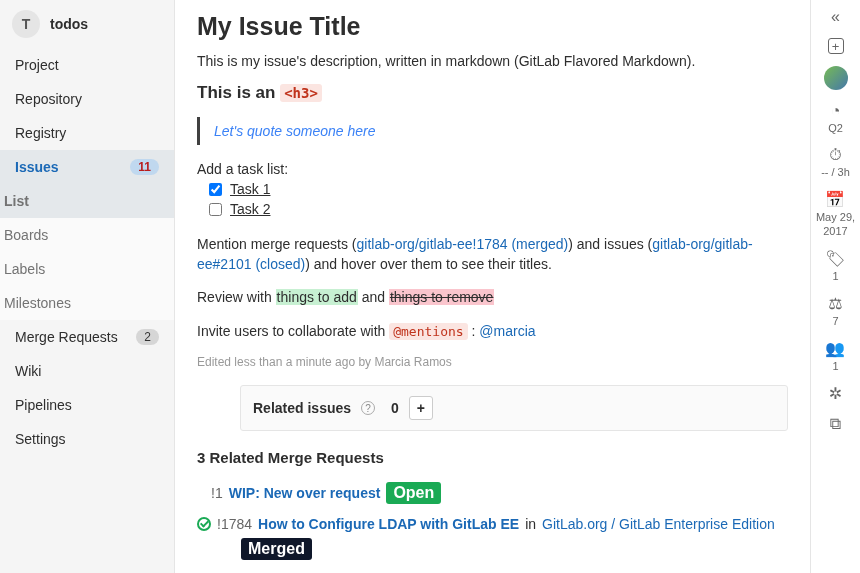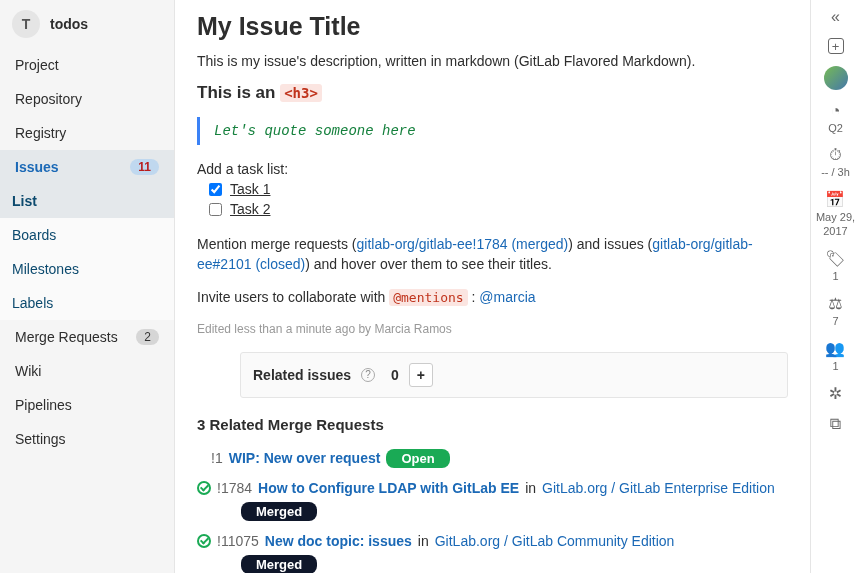--- a/index.html
+++ b/index.html
@@ -6,49 +6,49 @@
 body { font-family: -apple-system, BlinkMacSystemFont, "Segoe UI", Helvetica, Arial, sans-serif; font-size: 14px; color: #2e2e2e; background: #fff; }
 .app { display: flex; width: 860px; height: 573px; }
 .sidebar { width: 175px; background: #f5f5f5; border-right: 1px solid #e5e5e5; display: flex; flex-direction: column; }
 .project-header { display: flex; align-items: center; padding: 10px 12px; gap: 10px; }
 .project-avatar { width: 28px; height: 28px; border-radius: 50%; background: #e5e5e5; display: flex; align-items: center; justify-content: center; font-weight: 600; color: #555; font-size: 14px; }
 .project-name { font-weight: 600; color: #2e2e2e; font-size: 14px; }
 .nav-list { list-style: none; }
 .nav-item { display: flex; align-items: center; justify-content: space-between; padding: 9px 15px; color: #2e2e2e; cursor: pointer; font-size: 14px; }
 .nav-item.active { font-weight: 700; color: #1b69b6; background: #e4e8eb; }
 .nav-sub { list-style: none; background: #fafafa; }
-.nav-sub .nav-item { padding-left: 12px; font-weight: 400; color: #0c4a6e; }
+.nav-sub .nav-item { padding-left: 4px; font-weight: 400; color: #737373; }
 .nav-sub .nav-item.sub-active { background: #e4e8eb; font-weight: 700; }
 .badge { background: #d6d6d6; color: #333; border-radius: 10px; padding: 1px 8px; font-size: 12px; min-width: 22px; text-align: center; }
 .badge.active-b { background: #c0d8ef; color: #b91c1c; }
 .main { flex: 1; padding: 12px 22px 0 22px; overflow-y: auto; }
 .issue-title { font-size: 25px; font-weight: 700; margin-bottom: 12px; }
 .desc { margin-bottom: 14px; color: #2e2e2e; }
 .h3-line { font-size: 17px; font-weight: 700; margin-bottom: 14px; }
 .code-tag { font-family: Menlo, Consolas, monospace; background: #fbe5e1; color: #c0341d; padding: 1px 4px; border-radius: 3px; font-size: 14px; }
-.blockquote { border-left: 3px solid #3b82f6; padding: 6px 0 6px 14px; color: #15803d; font-style: italic; margin-bottom: 16px; font-family: Liberation Mono, monospace; }
+.blockquote { border-left: 3px solid #404040; padding: 6px 0 6px 14px; color: #3b82f6; font-style: italic; margin-bottom: 16px; }
 .tasklist-label { margin-bottom: 2px; }
 .tasklist { list-style: none; margin-left: 12px; margin-bottom: 16px; text-decoration: underline; }
 .tasklist li { display: flex; align-items: center; gap: 8px; padding: 2px 0; }
 .tasklist input { width: 13px; height: 13px; }
 .para { margin-bottom: 14px; line-height: 1.4; }
 .link { color: #1b69b6; text-decoration: none; cursor: pointer; }
 .ins { background: #c7f0d2; text-decoration: none; padding: 0 1px; }
 .del { background: #fac5cd; text-decoration: line-through; padding: 0 1px; }
 .mention-code { font-family: Menlo, Consolas, monospace; background: #fbe5e1; color: #c0341d; padding: 1px 4px; border-radius: 3px; font-size: 13px; }
 .edited { color: #999; font-size: 12px; margin-bottom: 16px; }
 .related-box { border: 1px solid #e5e5e5; background: #fafafa; border-radius: 3px; padding: 10px 12px; display: flex; align-items: center; gap: 10px; margin-bottom: 18px; margin-left: 43px; }
 .related-box .lbl { font-weight: 600; }
 .related-box .count { font-weight: 700; margin-left: 6px; }
 .add-btn { border: 1px solid #ccc; background: #fff; width: 24px; height: 24px; border-radius: 3px; display: flex; align-items: center; justify-content: center; font-weight: 700; cursor: pointer; }
 .mr-header { font-weight: 700; font-size: 15px; margin-bottom: 10px; }
 .mr-item { display: flex; align-items: center; gap: 6px; padding: 6px 0; font-size: 14px; flex-wrap: wrap; }
 .mr-item .ref { color: #666; }
 .mr-item .title { color: #1b69b6; font-weight: 600; cursor: pointer; }
-.pill { color: #fff; font-size: 13px; font-weight: 600; padding: 2px 15px; border-radius: 8px; }
+.pill { color: #fff; font-size: 16px; font-weight: 600; padding: 2px 7px; border-radius: 3px; }
 .pill.open { background: #1aaa55; }
 .pill.merged { background: #0f172a; margin-left: 44px; }
 .status-icon { width: 14px; height: 14px; border: 2px solid #1aaa55; border-radius: 50%; display: inline-flex; align-items: center; justify-content: center; flex-shrink: 0; }
 .status-icon::after { content: ""; width: 3px; height: 6px; border-right: 2px solid #1aaa55; border-bottom: 2px solid #1aaa55; transform: rotate(45deg); margin-top: -2px; }
 .help-icon { width: 14px; height: 14px; border: 1px solid #aaa; border-radius: 50%; display: inline-flex; align-items: center; justify-content: center; font-size: 10px; color: #888; }
 .rightrail { width: 50px; border-left: 1px solid #e5e5e5; display: flex; flex-direction: column; align-items: center; padding-top: 8px; gap: 12px; font-size: 11px; color: #666; }
 .rr-item { display: flex; flex-direction: column; align-items: center; gap: 2px; cursor: pointer; }
 .rr-icon { font-size: 16px; color: #666; }
 .avatar-circle { width: 24px; height: 24px; border-radius: 50%; background: linear-gradient(135deg,#7b5,#47a); }
 .in-text { font-weight: 400; color: #2e2e2e; }
@@ -78,24 +78,24 @@
       </li>
     </ul>
     <ul class="nav-sub">
       <li class="nav-item sub-active">
           <span>List</span>
         </li>
       <li class="nav-item">
           <span>Boards</span>
         </li>
       <li class="nav-item">
+          <span>Labels</span>
+        </li>
+      <li class="nav-item">
           <span>Milestones</span>
-        </li>
-      <li class="nav-item">
-          <span>Labels</span>
         </li>
     </ul>
     <ul class="nav-list">
       <li class="nav-item">
         <span>Merge Requests</span>
         <span class="badge">2</span>
       </li>
       <li class="nav-item">
           <span>Wiki</span>
         </li>
@@ -121,20 +121,23 @@
         <input type="checkbox" checked="" style="">
         <span>Task 1</span>
       </li>
       <li>
         <input type="checkbox" style="">
         <span>Task 2</span>
       </li>
     </ul>
     <p class="para">
       <span>Mention merge requests (</span><a class="link">gitlab-org/gitlab-ee!1784 (merged)</a><span>) and issues (</span><a class="link">gitlab-org/gitlab-ee#2101 (closed)</a><span>) and hover over them to see their titles.</span>
+    </p>
+    <p class="para">
+      <span>Review with </span><span class="ins">things to add</span><span> and </span><span class="del">things to remove</span>
     </p>
     <p class="para">
       <span>Invite users to collaborate with </span><span class="mention-code">@mentions</span><span> : </span><a class="link">@marcia</a>
     </p>
     <p class="edited">Edited less than a minute ago by Marcia Ramos</p>
 
     <div class="related-box">
       <span class="lbl">Related issues</span>
       <span class="help-icon">?</span>
       <span class="count">0</span>

